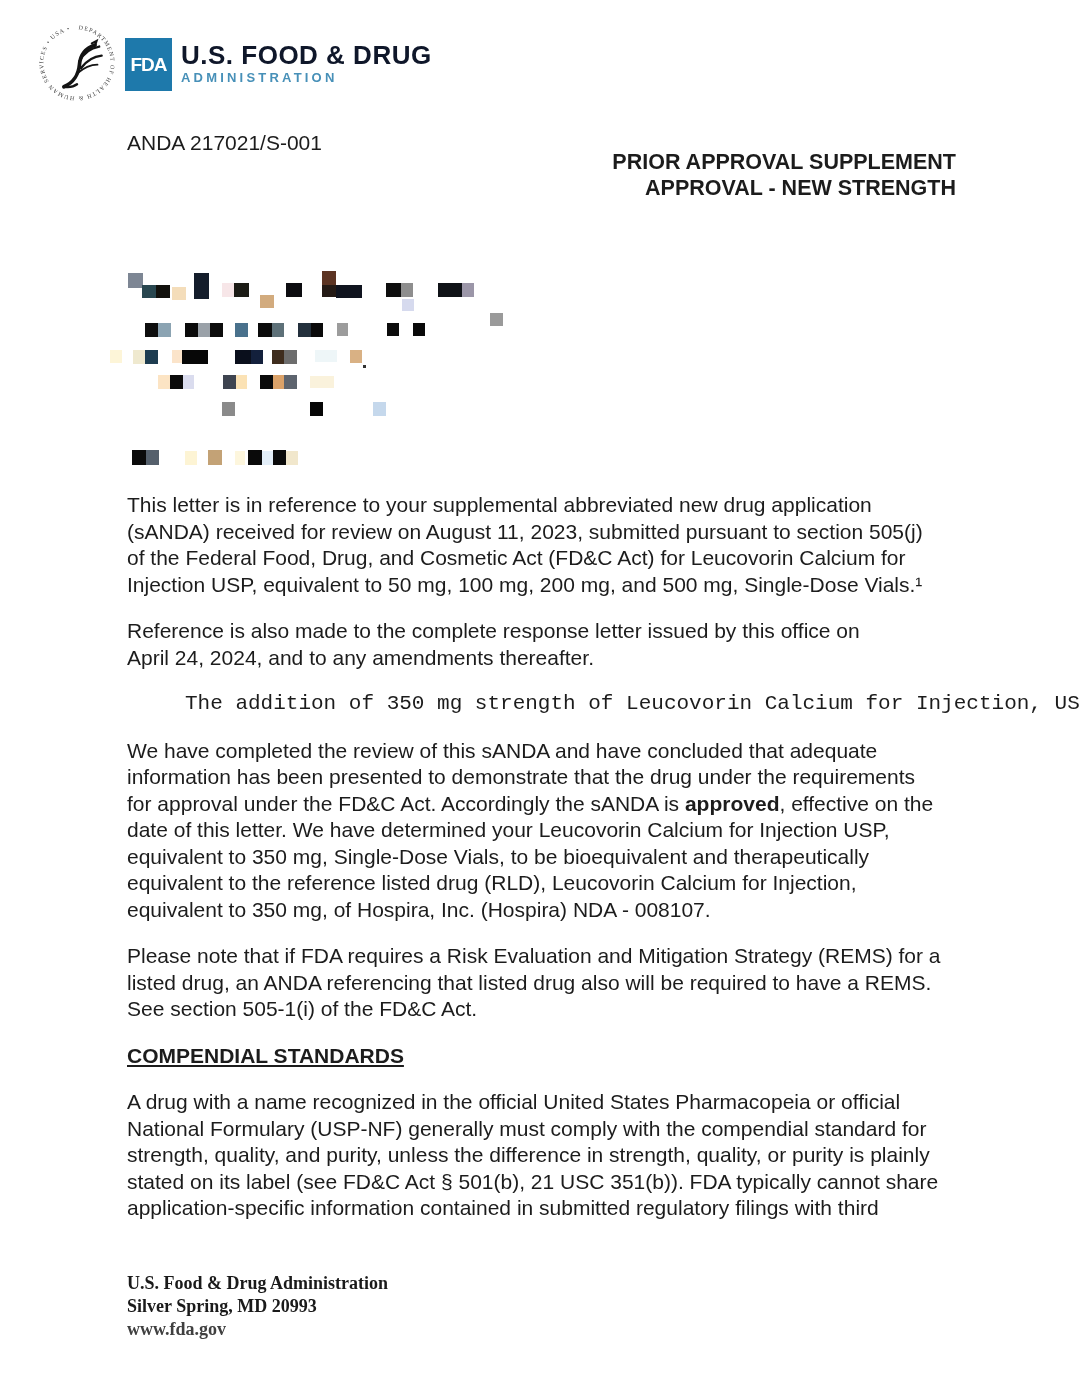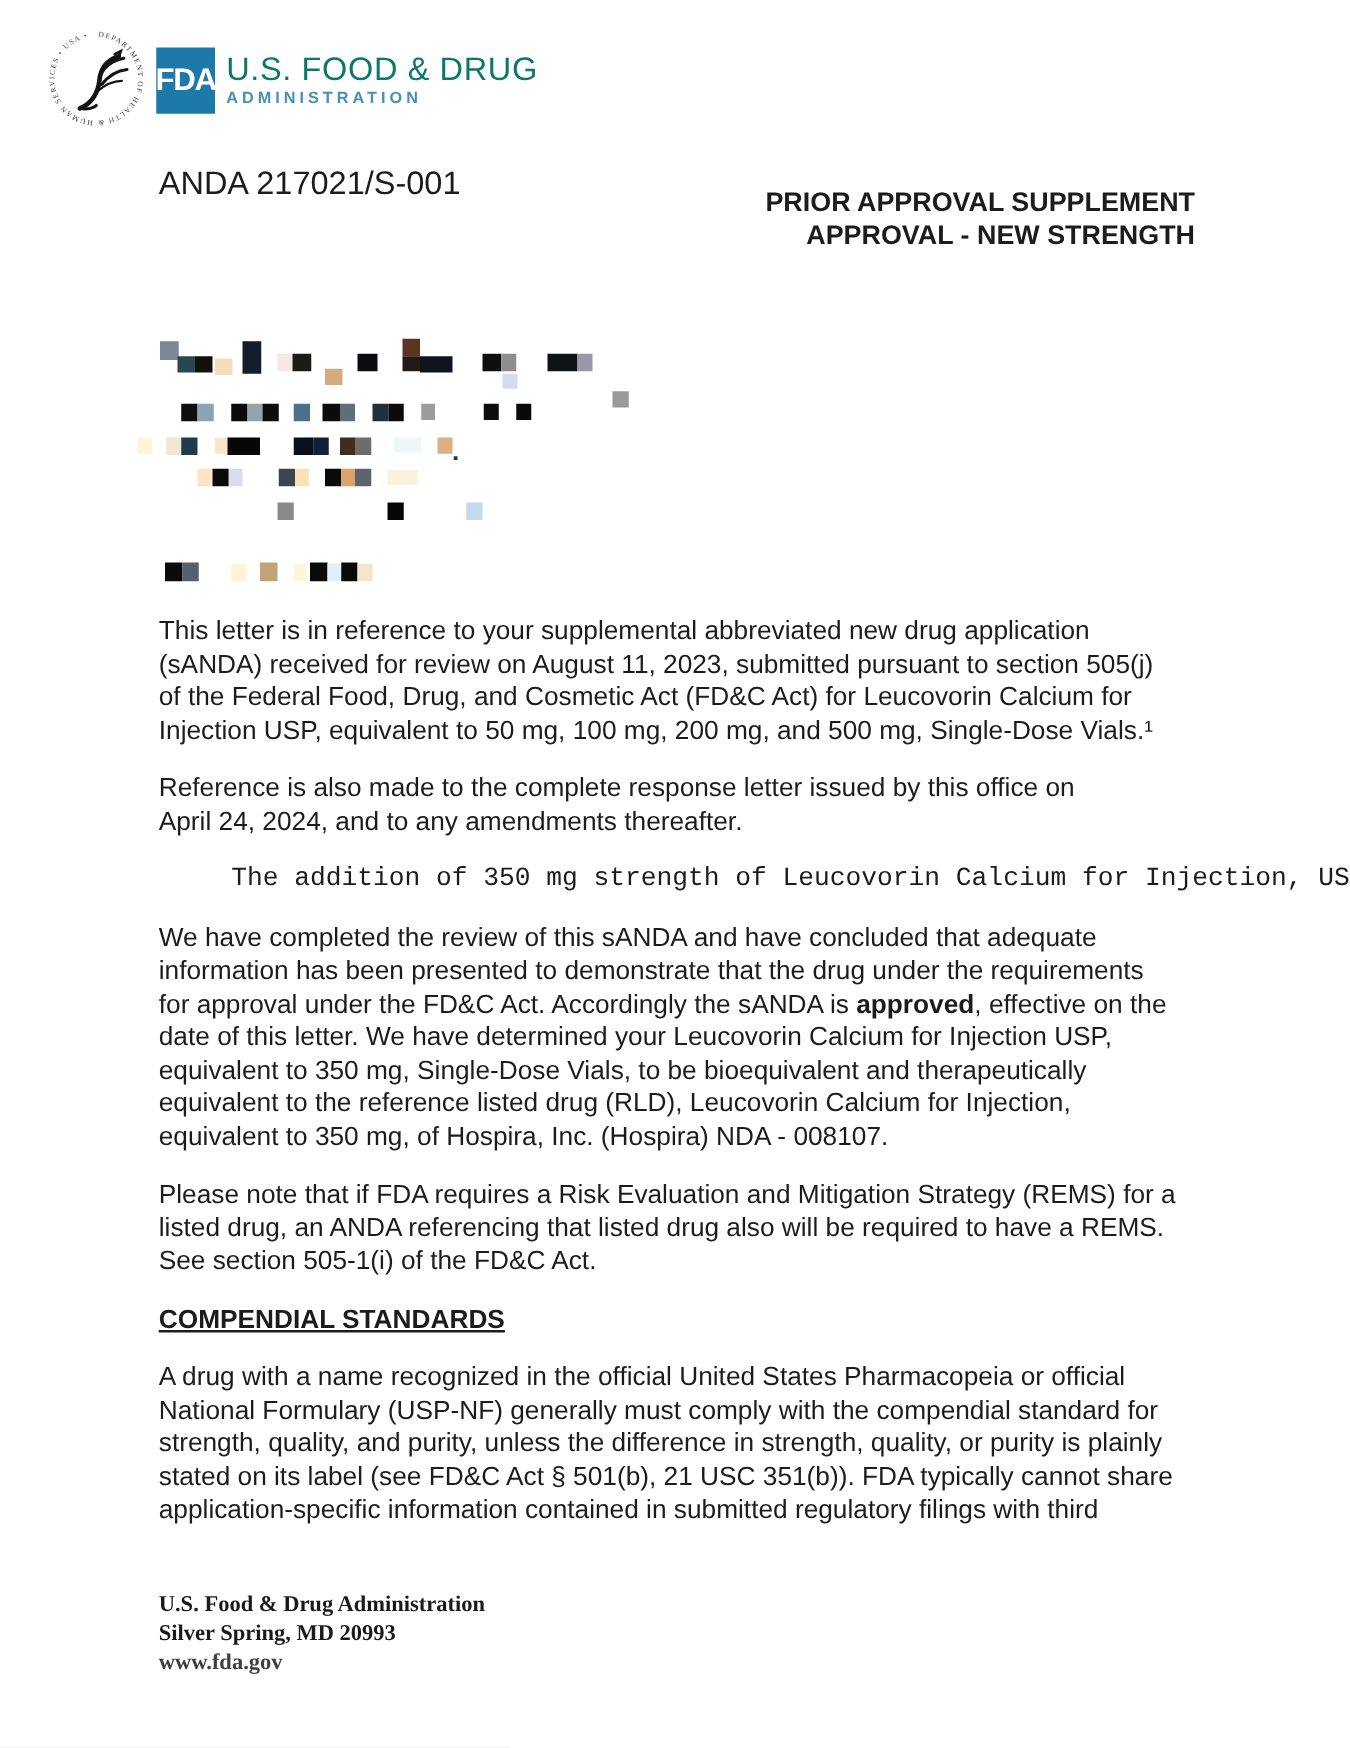--- a/index.html
+++ b/index.html
@@ -27,46 +27,46 @@
     align-items: flex-start;
   }
   .fda-square {
     width: 47px; height: 53px;
     background: #1e79ab;
     color: #ffffff;
     display: flex;
     align-items: center;
     justify-content: center;
     font-weight: bold;
-    font-size: 25px;
+    font-size: 19px;
     letter-spacing: -1px;
   }
   .fda-wordmark { margin-left: 9px; padding-top: 3px; }
   .fda-wordmark .line1 {
-    font-weight: normal;
+    font-weight: bold;
     font-size: 26px;
     line-height: 28px;
-    color: #0f766e;
+    color: #0f172a;
     letter-spacing: 0.5px;
     white-space: nowrap;
   }
   .fda-wordmark .line2 {
     font-weight: bold;
     font-size: 13px;
     line-height: 18px;
     color: #4790b8;
     letter-spacing: 3.2px;
     white-space: nowrap;
   }
 
   
   .anda-number {
     position: absolute;
     left: 127px; top: 131px;
-    font-size: 26px;
+    font-size: 21px;
     white-space: nowrap;
   }
   .letter-type {
     position: absolute;
     left: 127px; right: 124px; top: 149px;
     text-align: right;
     font-weight: bold;
     font-size: 21.5px;
     line-height: 26px;
   }

